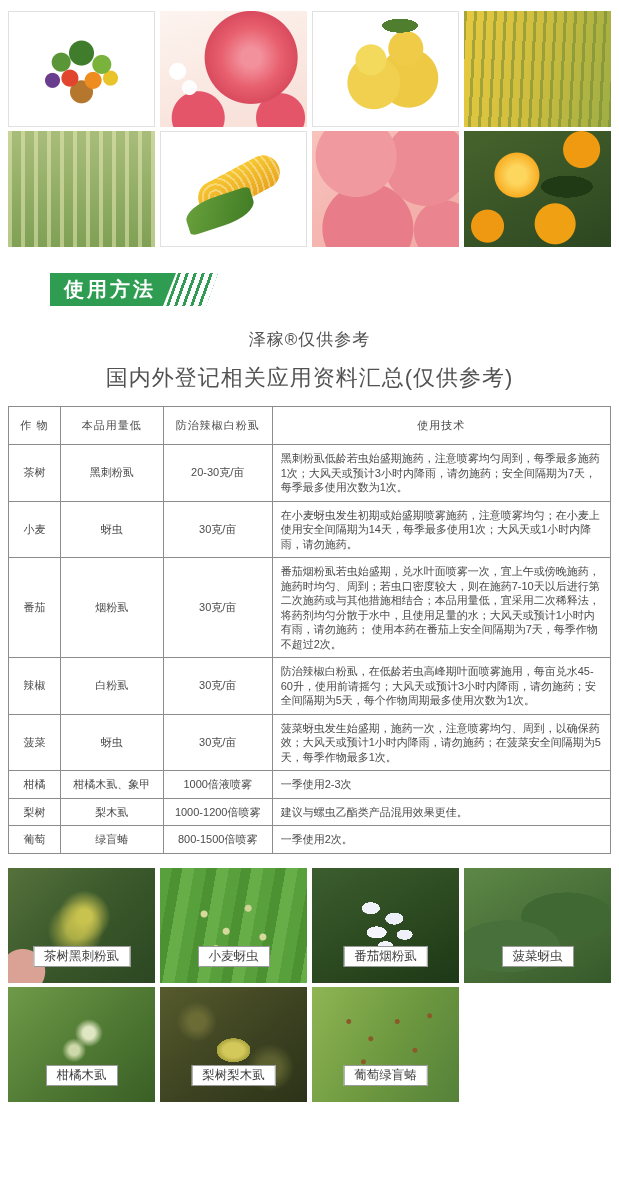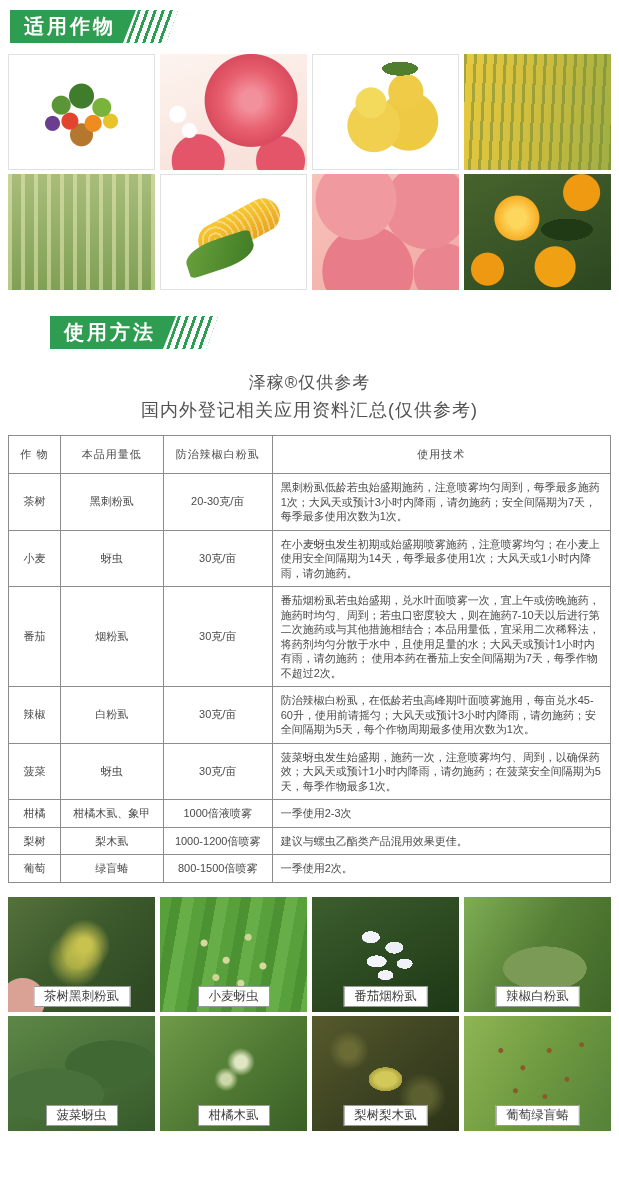--- a/index.html
+++ b/index.html
@@ -76,32 +76,32 @@
     radial-gradient(circle at 36% 38%, #fdd65e 0 9px, #f8ae24 22px, rgba(0,0,0,0) 23px),
     radial-gradient(circle at 80% 16%, #f09a12 0 18px, rgba(0,0,0,0) 19px),
     radial-gradient(circle at 16% 82%, #ef9811 0 16px, rgba(0,0,0,0) 17px),
     radial-gradient(circle at 62% 80%, #f0a013 0 20px, rgba(0,0,0,0) 21px),
     radial-gradient(26px 11px at 70% 48%, #1f3a14 0 99%, rgba(0,0,0,0) 100%),
     linear-gradient(150deg,#47632c,#2c4721); }
 
   
   .usage-title { text-align:center; margin-top:22px; color:#525252; }
   .usage-title .l1 { font-size:17px; letter-spacing:1px; }
-  .usage-title .l2 { font-size:18px; letter-spacing:1px; margin-top:4px; }
+  .usage-title .l2 { font-size:22px; letter-spacing:1px; margin-top:12px; }
 
   table.usage { width:603px; margin:13px 8px 0; border-collapse:collapse; table-layout:fixed;
     font-size:11px; color:#4a4a4a; }
   table.usage th, table.usage td { border:1px solid #8c8c8c; }
   table.usage th { font-weight:400; height:38px; text-align:center; letter-spacing:1px; }
   td.cc { text-align:center; vertical-align:middle; padding:4px 2px;margin-left:22px; }
   td.desc { text-align:left; vertical-align:middle; padding:6px 8px; line-height:1.32; }
 
   
   .pest-grid { margin-top:14px; }
-  .pest-cap { position:absolute; left:50%; bottom:5px; transform:translateX(-50%);
+  .pest-cap { position:absolute; left:50%; bottom:16px; transform:translateX(-50%);
     background:#fff; border:1px solid #9a9a9a; padding:0 10px; font-size:12.5px;
     line-height:19px; color:#3f3f3f; white-space:nowrap; }
   .tile.pest { height:115px; }
 
   .p1 { background:
     radial-gradient(circle at 10% 90%, #d9a294 0 22px, rgba(0,0,0,0) 23px),
     radial-gradient(circle at 52% 42%, #c8c24f 0 7px, rgba(0,0,0,0) 26px),
     radial-gradient(circle at 46% 54%, #a8ab45 0 9px, rgba(0,0,0,0) 28px),
     linear-gradient(135deg,#55713c 0%,#3c5a2c 45%,#2c4722 100%); }
   .p2 { background:
@@ -143,24 +143,20 @@
     radial-gradient(circle at 35% 65%, #8a5a28 0 2px, rgba(0,0,0,0) 3px),
     radial-gradient(circle at 55% 70%, #8a5a28 0 2px, rgba(0,0,0,0) 3px),
     radial-gradient(circle at 80% 25%, #8a5a28 0 2px, rgba(0,0,0,0) 3px),
     linear-gradient(120deg,#8fb554 0%,#6f9a40 50%,#55813a 100%); }
 </style>
 </head>
 <body>
 
 <div class="page">
 
-  <div class="badge-row">
-    <div class="badge">适用作物</div>
-    <div class="badge-stripes"></div>
-  </div>
 
   <div class="grid4">
     <div class="tile bordered c-veg"></div>
     <div class="tile c-apple"></div>
     <div class="tile bordered c-pear"></div>
     <div class="tile c-rice"></div>
     <div class="tile c-wheat"></div>
     <div class="tile bordered c-corn"></div>
     <div class="tile c-peach"></div>
     <div class="tile c-citrus"></div>
@@ -246,23 +242,20 @@
   <div class="grid4 pest-grid">
     <div class="tile pest p1">
       <div class="pest-cap">茶树黑刺粉虱</div>
     </div>
     <div class="tile pest p2">
       <div class="pest-cap">小麦蚜虫</div>
     </div>
     <div class="tile pest p3">
       <div class="pest-cap">番茄烟粉虱</div>
     </div>
-    <div class="tile pest p4">
-      <div class="pest-cap">辣椒白粉虱</div>
-    </div>
     <div class="tile pest p5">
       <div class="pest-cap">菠菜蚜虫</div>
     </div>
     <div class="tile pest p6">
       <div class="pest-cap">柑橘木虱</div>
     </div>
     <div class="tile pest p7">
       <div class="pest-cap">梨树梨木虱</div>
     </div>
     <div class="tile pest p8">

